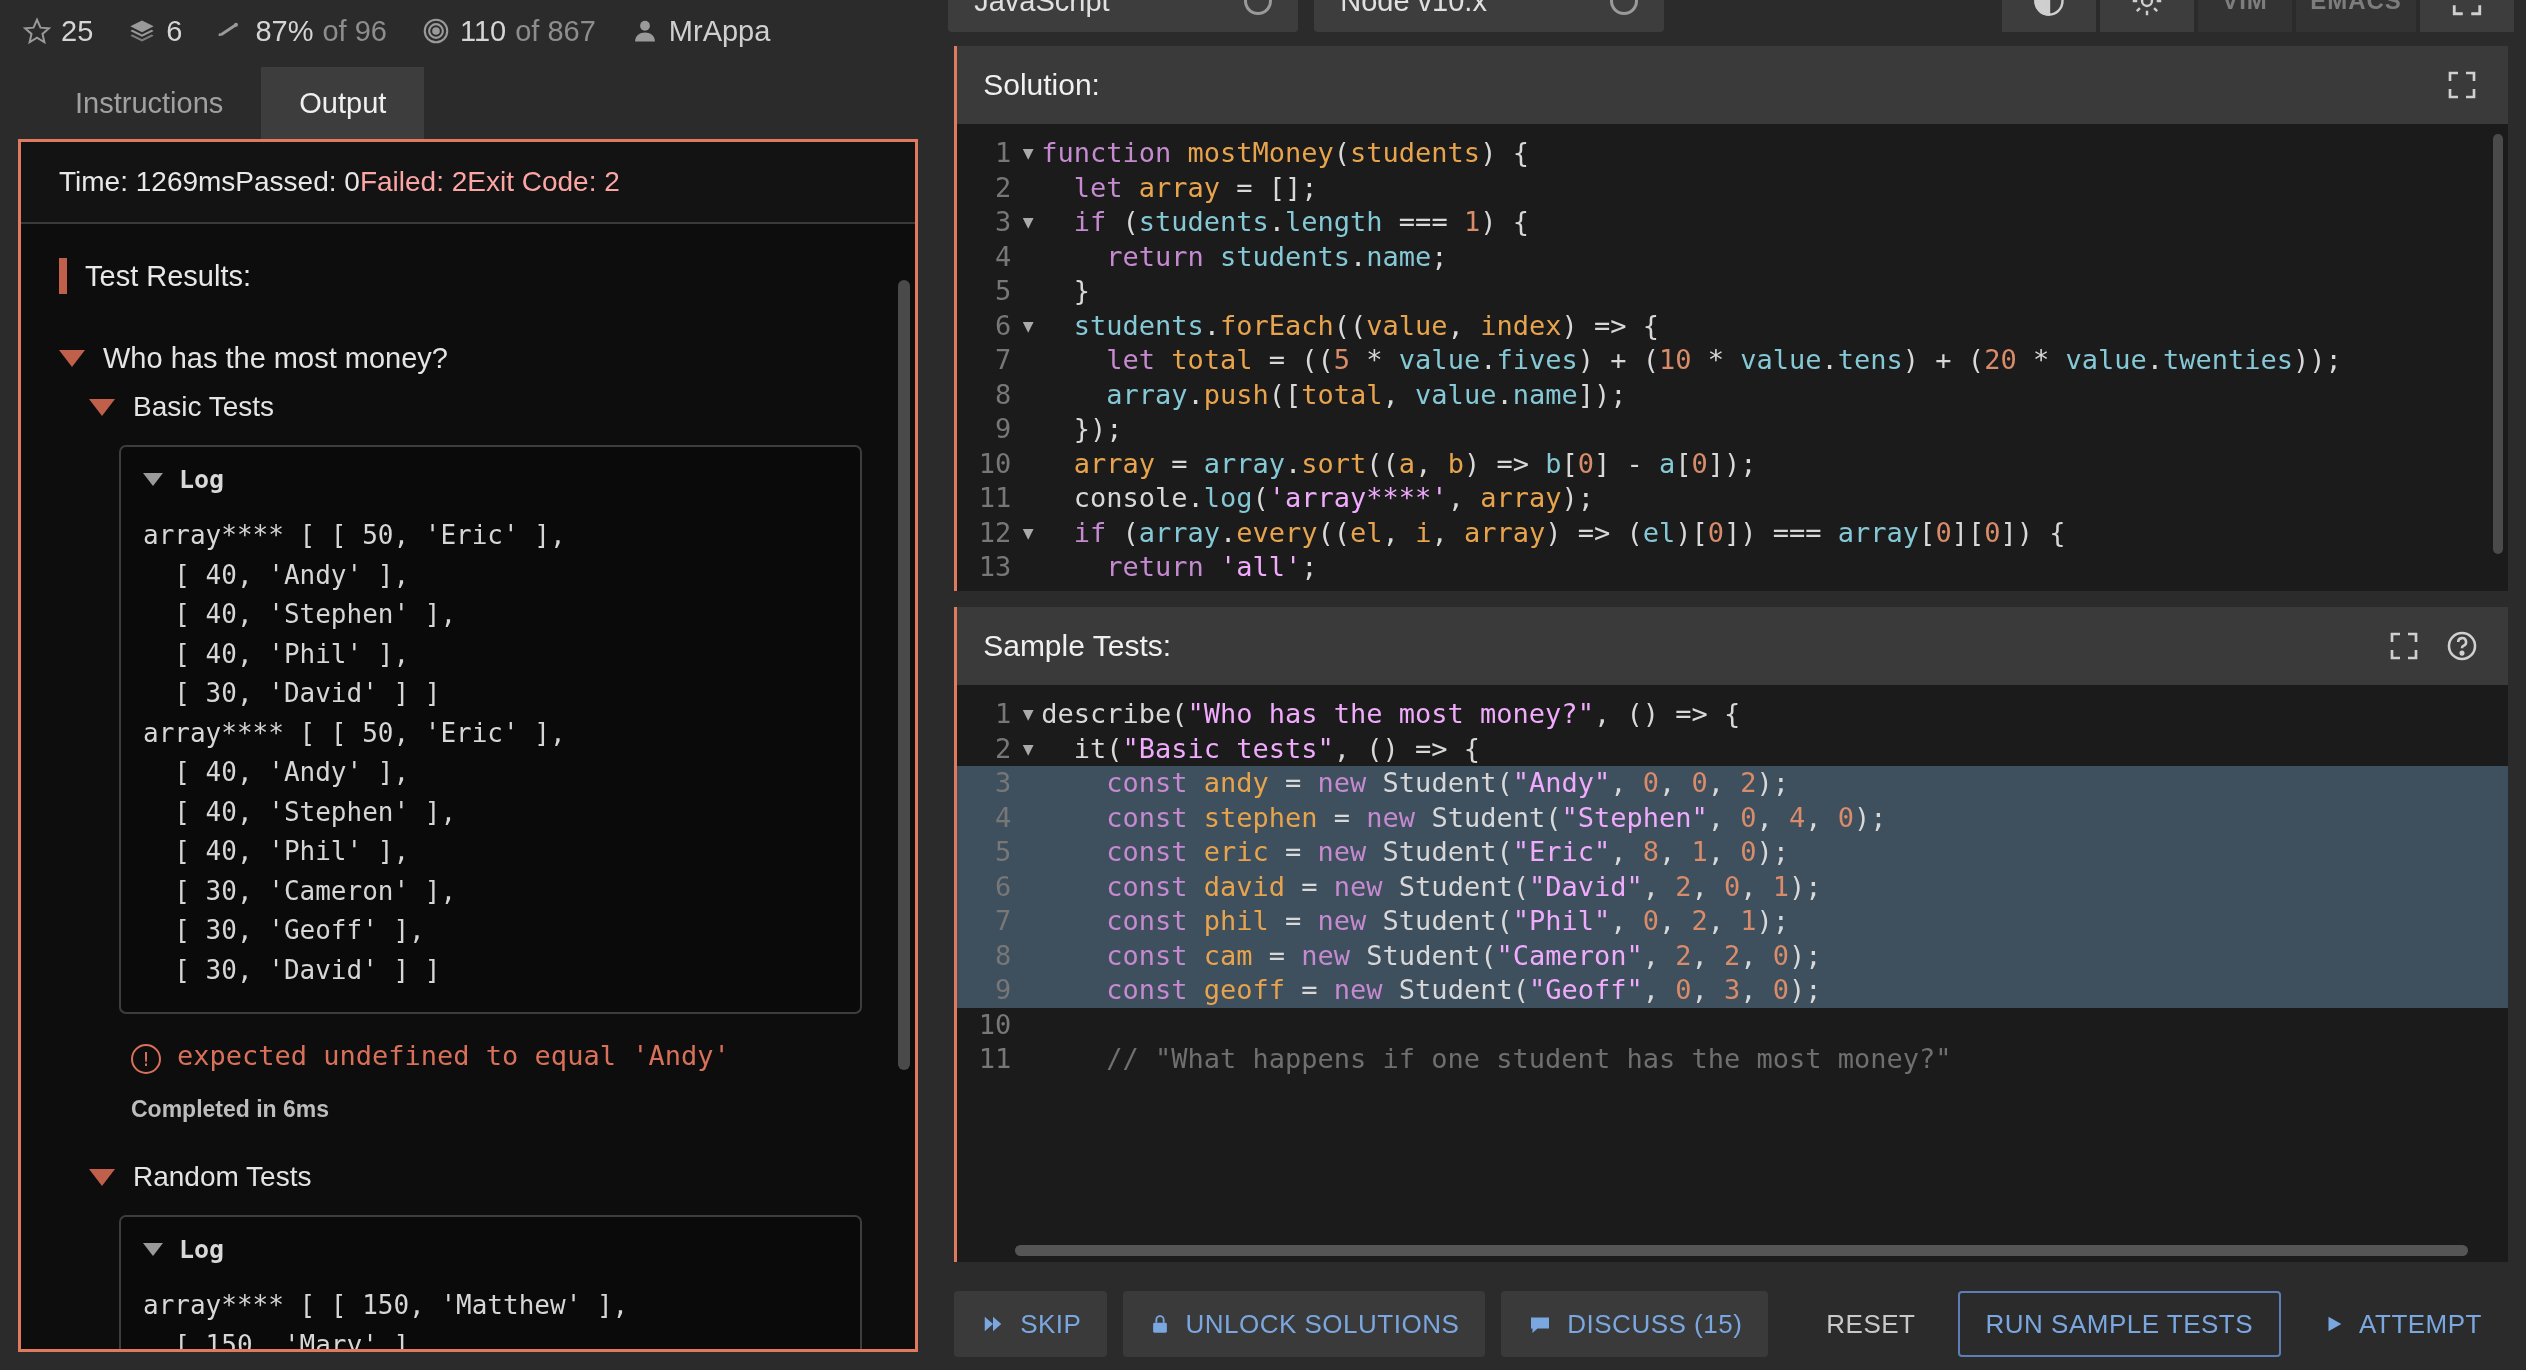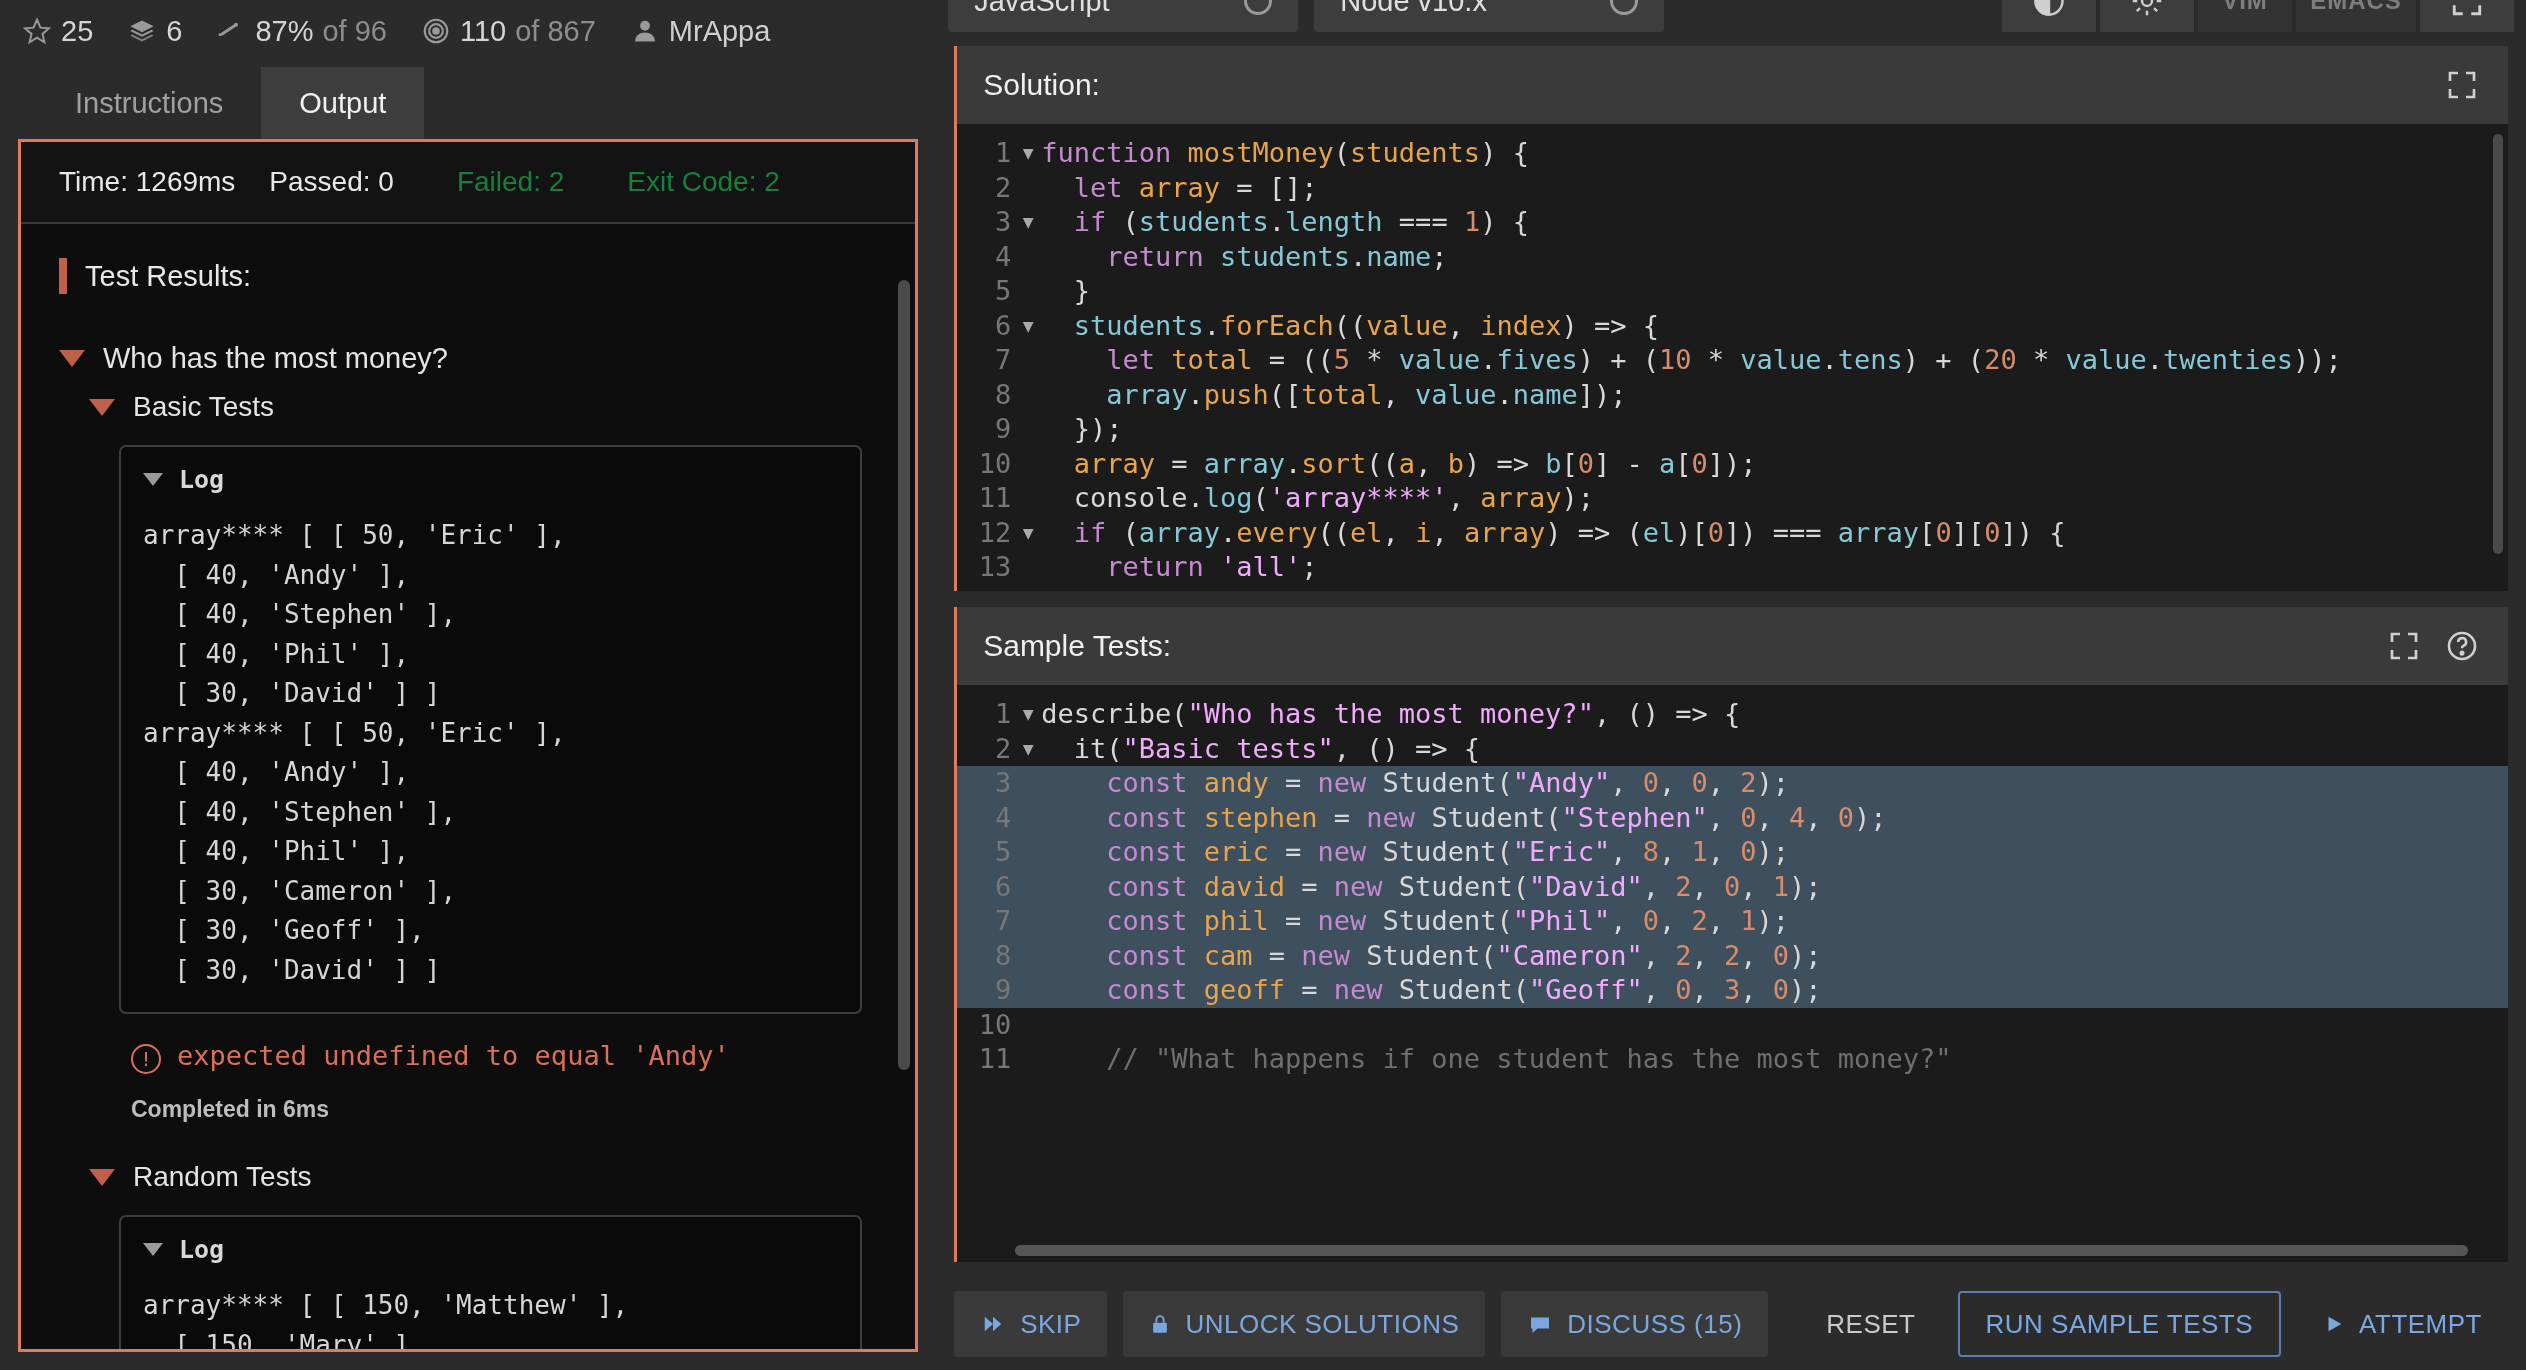--- a/index.html
+++ b/index.html
@@ -19,23 +19,23 @@
   .stat .ic { display: inline-flex; align-items: center; justify-content: center; width: 30px; height: 30px; color: #9a9a9a; }
   .stat .num { color: #d5d5d5; }
   .stat .of { color: #8d8d8d; }
   .stat .uname { color: #cfcfcf; }
 
   .tabs-row { height: 77px; display: flex; align-items: flex-end; padding-left: 37px; background: #2b2b2b; flex: 0 0 auto; }
   .tab { height: 72px; display: flex; align-items: center; padding: 0 38px; font-size: 29px; color: #a0a0a0; background: #2b2b2b; cursor: pointer; }
   .tab.active { background: #3d3d3d; color: #f0f0f0; }
 
   .output-box { margin: 0 18px 18px 18px; flex: 1 1 auto; border: 3px solid #e07a5f; background: #0d0d0d; display: flex; flex-direction: column; overflow: hidden; min-height: 0; }
-  .out-header { height: 82px; display: flex; align-items: center; gap: 34px; padding-left: 38px; border-bottom: 2px solid #3a3a3a; background: #131313; flex: 0 0 auto; }
+  .out-header { height: 82px; display: flex; align-items: center; padding-left: 38px; border-bottom: 2px solid #3a3a3a; background: #131313; flex: 0 0 auto; }
   .out-header span { font-size: 28px; color: #e8e8e8; white-space: nowrap; }
-  .out-header span.fail { color: #15803d; margin-left: 29px; }
+  .out-header span.fail { color: #fca5a5; }
 
   .out-body { flex: 1 1 auto; overflow: hidden; position: relative; padding: 34px 15px 0 0; }
   .out-scroll { padding: 0 38px 10px 38px; }
 
   .results-title { display: flex; align-items: center; gap: 18px; margin-bottom: 40px; }
   .results-bar { width: 8px; height: 36px; background: #c0604a; display: block; }
   .results-title .txt { font-size: 29px; color: #e8e8e8; }
 
   .node { margin-bottom: 6px; }
   .node-head { display: flex; align-items: center; gap: 18px; padding: 8px 0; cursor: pointer; }

